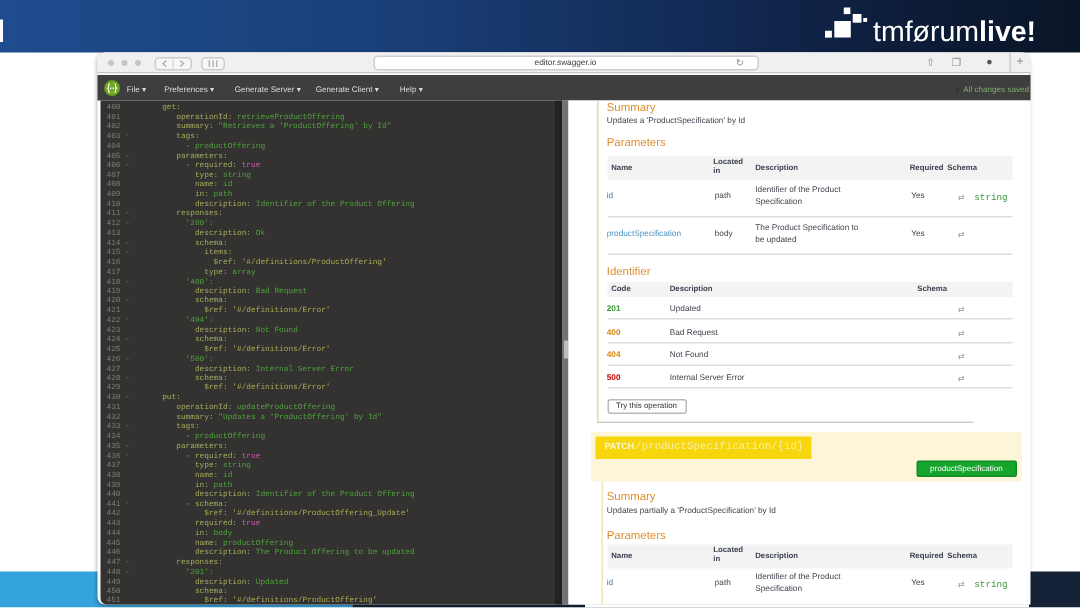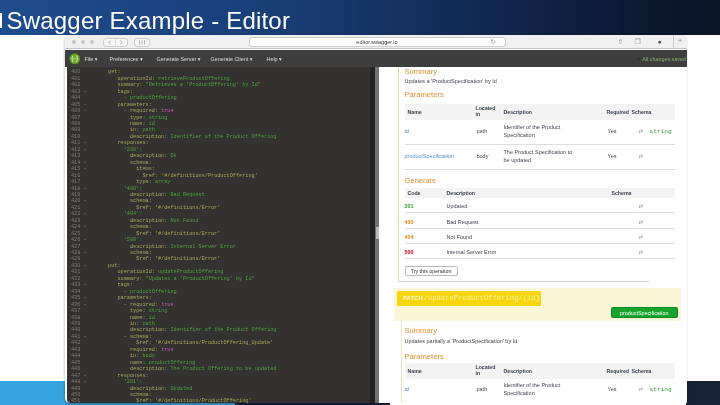--- a/index.html
+++ b/index.html
@@ -51,21 +51,32 @@
 .grey-arr{color:#9a9a9a;font-size:5.5px}
 .mono-g{font-family:"Liberation Mono",monospace;color:#3c9a3c;font-size:6.2px}
 .bline{border-bottom:1px solid #ddd}
 </style></head>
 <body>
 <div id="stage">
 <div class="abs" id="bl"></div>
 <div class="abs" id="br"></div>
 <div class="abs" id="band"></div>
 <div class="abs" id="tick"></div>
-<div class="abs" id="title">Swagger Example - Editor</div>
+<div class="abs" id="logo">
+  <svg width="141" height="28" viewBox="0 0 141 28">
+    <g fill="#fff">
+      <rect x="1" y="16.5" width="4.6" height="4.6"></rect>
+      <rect x="7.2" y="10" width="11" height="11"></rect>
+      <rect x="19.5" y="5.3" width="5.8" height="5.8"></rect>
+      <rect x="13.5" y="1" width="4.4" height="4.4"></rect>
+      <rect x="26.5" y="8" width="2.6" height="2.6"></rect>
+    </g>
+    <text x="33" y="23" fill="#fff" font-family="Liberation Sans" font-size="19">tmførum<tspan font-weight="bold">live!</tspan></text>
+  </svg>
+</div>
 <div class="abs" style="left:390px;top:403px;width:296px;height:2px;background:#fff"></div>
 <div class="abs" id="win">
   <div class="abs" id="chrome">
     <div class="abs dot" style="left:7.5px"></div>
     <div class="abs dot" style="left:16.5px"></div>
     <div class="abs dot" style="left:25.5px"></div>
     <div class="abs btn" style="left:38px;width:25px"></div>
     <svg class="abs" style="left:38px;top:2.9px" width="25" height="8.8" viewBox="0 0 25 8.8">
       <line x1="12.5" y1="1" x2="12.5" y2="7.8" stroke="#d8d8d8" stroke-width="0.8"></line>
       <path d="M7.8 2.5 L5.6 4.4 L7.8 6.3" stroke="#a8a8a8" stroke-width="0.8" fill="none"></path>
@@ -227,21 +238,21 @@
 <div class="cell" style="left:124.5px;top:56.8px;width:72px;line-height:7.8px">Identifier of the Product Specification</div>
 <div class="cell" style="left:228.5px;top:60.5px">Yes</div>
 <div class="cell grey-arr" style="left:259.5px;top:60.5px">⇄</div>
 <div class="cell mono-g" style="left:270.5px;top:60.5px">string</div>
 <div class="abs bline" style="left:25.5px;top:77.5px;width:270px;height:25px"></div>
 <div class="cell link" style="left:25.5px;top:85.5px">productSpecification</div>
 <div class="cell" style="left:97.5px;top:85.5px">body</div>
 <div class="cell" style="left:124.5px;top:81.8px;width:72px;line-height:7.8px">The Product Specification to be updated</div>
 <div class="cell" style="left:228.5px;top:85.5px">Yes</div>
 <div class="cell grey-arr" style="left:259.5px;top:85.5px">⇄</div>
-<div class="abs h2" style="left:25.5px;top:109px">Generate</div>
+<div class="abs h2" style="left:25.5px;top:109px">Identifier</div>
 <div class="abs thead" style="left:25.5px;top:121px;width:270px;height:10.3px"></div>
 <div class="abs thead" style="left:28.5px;top:123.3px">Code</div>
 <div class="abs thead" style="left:67.5px;top:123.3px">Description</div>
 <div class="abs thead" style="left:232.5px;top:123.3px">Schema</div>
 <div class="abs bline" style="left:25.5px;top:131.2px;width:270px;height:15.2px"></div>
 <div class="cell" style="left:25.5px;top:136.2px;color:#3c9b35;font-weight:bold">201</div>
 <div class="cell" style="left:67.5px;top:136.2px">Updated</div>
 <div class="cell grey-arr" style="left:259.5px;top:136.2px">⇄</div>
 <div class="abs bline" style="left:25.5px;top:146.5px;width:270px;height:15.2px"></div>
 <div class="cell" style="left:25.5px;top:151.5px;color:#d78a17;font-weight:bold">400</div>
@@ -252,21 +263,21 @@
 <div class="cell" style="left:67.5px;top:166.8px">Not Found</div>
 <div class="cell grey-arr" style="left:259.5px;top:166.8px">⇄</div>
 <div class="abs bline" style="left:25.5px;top:177.1px;width:270px;height:15.2px"></div>
 <div class="cell" style="left:25.5px;top:182.1px;color:#c00000;font-weight:bold">500</div>
 <div class="cell" style="left:67.5px;top:182.1px">Internal Server Error</div>
 <div class="cell grey-arr" style="left:259.5px;top:182.1px">⇄</div>
 <div class="abs" style="left:25.5px;top:199px;width:53px;height:9.5px;border:1px solid #b9b9b9;border-radius:2px;background:#fefefe;font-size:5.3px;color:#333;text-align:center;line-height:9px">Try this operation</div>
 <div class="abs" style="left:15.0px;top:220.5px;width:287px;height:33px;background:#fcf5d8"></div>
 <div class="abs" style="left:18.0px;top:223.5px;width:143.5px;height:15px;background:#f7d60d;border-radius:1px"></div>
 <div class="abs" style="left:24.0px;top:227.5px;font-size:6px;font-weight:bold;color:#fdf6d8">PATCH</div>
-<div class="abs" style="left:44.5px;top:226.8px;font-size:7.2px;font-family:'Liberation Mono',monospace;color:#f9efa0">/updateProductOffering/{id}</div>
+<div class="abs" style="left:44.5px;top:226.8px;font-size:7.2px;font-family:'Liberation Mono',monospace;color:#f9efa0">/productSpecification/{id}</div>
 <div class="abs" style="left:232.0px;top:239.5px;width:66.5px;height:11.5px;background:#17a42c;border:0.5px solid #108a20;border-radius:1.5px;font-size:5.4px;color:#fff;text-align:center;line-height:11.5px">productSpecification</div>
 <div class="abs" style="left:22.3px;top:253.5px;width:1px;height:82.5px;background:#efe5b8"></div>
 <div class="abs h2" style="left:25.5px;top:258.5px">Summary</div>
 <div class="abs small" style="left:25.5px;top:271px">Updates partially a 'ProductSpecification' by Id</div>
 <div class="abs h2" style="left:25.5px;top:284.5px">Parameters</div>
 <div class="abs thead" style="left:25.5px;top:295.5px;width:270px;height:16px"></div>
 <div class="abs thead" style="left:28.5px;top:300.5px">Name</div>
 <div class="abs thead" style="left:96.5px;top:296.5px;width:24px;line-height:6.4px">Located in</div>
 <div class="abs thead" style="left:124.5px;top:300.5px">Description</div>
 <div class="abs thead" style="left:227.5px;top:300.5px">Required</div>

